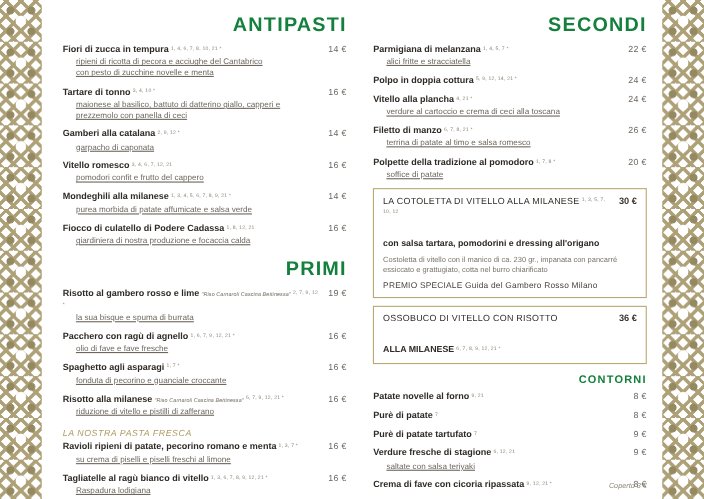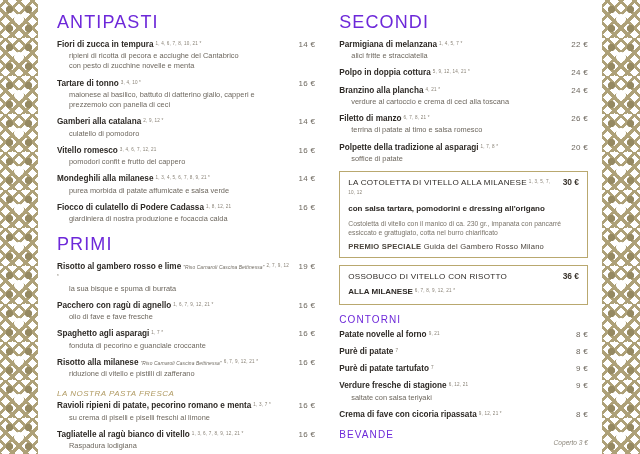--- a/index.html
+++ b/index.html
@@ -36,23 +36,24 @@
     padding:4px 0 0 0;
     box-sizing:border-box;
   }
   .col{box-sizing:border-box;}
   .col-left{width:52%;padding:6px 16px 0 19px;}
   .col-right{width:48%;padding:6px 14px 16px 8px;}
 
   h2.section{
     font-size:18px;
     letter-spacing:1.1px;
-    color:#6d28d9;
-    font-weight:normal;
+    color:#15803d;
+    font-weight:bold;
     margin:2px 0 7px 0;
+    text-align:right;
   }
   h2.section.tight{margin-top:10px;}
   h2.section.mid{font-size:10px;margin:9px 0 5px 0;}
 
   .item{margin-bottom:7px;}
   .item-row{
     display:flex;align-items:baseline;
     justify-content:space-between;
     gap:6px;
   }
@@ -68,48 +69,49 @@
     font-style:italic;font-weight:normal;font-size:4.9px;
     color:#6f6a61;letter-spacing:.1px;margin-left:2px;
   }
   .price{
     font-size:8px;color:#6d675e;white-space:nowrap;
     flex-shrink:0;letter-spacing:.3px;
   }
   .desc{
     font-size:7.4px;color:#6d675e;line-height:1.38;
     margin:1px 0 0 12px;
+    text-decoration:underline;
   }
   .subhead{
     font-size:8px;font-style:italic;color:#b09a62;
     letter-spacing:.5px;margin:10px 0 3px 0;
   }
 
   
   .hlbox{
     border:1px solid #b9aركـ;
     border:1px solid #b9a86f;
     padding:5px 8px 6px 8px;
     margin:7px 0 7px 0;
   }
   .hl-row{display:flex;justify-content:space-between;align-items:baseline;gap:6px;}
   .hl-title{
     font-size:8.1px;color:#2e2a26;letter-spacing:.25px;line-height:1.35;
   }
   .hl-sub{
-    font-size:8px;font-weight:bold;color:#2e2a26;line-height:1.35;margin-top:4px;
+    font-size:8px;font-weight:bold;color:#2e2a26;line-height:1.35;margin-top:17px;
   }
   .hl-price{font-size:8.4px;font-weight:bold;color:#3a342d;white-space:nowrap;}
   .hl-desc{
     font-size:6.8px;color:#7a746a;line-height:1.4;margin-top:4px;
   }
   .hl-award{
     font-size:7.6px;color:#4a443c;margin-top:4px;letter-spacing:.2px;
   }
-  .hl-award b{font-weight:bold;}
+  .hl-award b{font-weight:normal;}
   .coperto{
     position:absolute;right:52px;bottom:8px;
     font-size:6.6px;font-style:italic;color:#8d877c;
   }
 </style>
 </head>
 <body>
 
 <div class="border-strip border-left"></div>
 <div class="border-strip border-right"></div>
@@ -134,21 +136,21 @@
         <div class="price">16 €</div>
       </div>
       <div class="desc">maionese al basilico, battuto di datterino giallo, capperi e<br>prezzemolo con panella di ceci</div>
     </div>
 
     <div class="item">
       <div class="item-row">
         <div class="item-title"><span>Gamberi alla catalana</span><span class="allerg">2, 9, 12 *</span></div>
         <div class="price">14 €</div>
       </div>
-      <div class="desc">culatello di pomodoro</div>
+      <div class="desc">garpacho di caponata</div>
     </div>
 
     <div class="item">
       <div class="item-row">
         <div class="item-title"><span>Vitello romesco</span><span class="allerg">3, 4, 6, 7, 12, 21</span></div>
         <div class="price">16 €</div>
       </div>
       <div class="desc">pomodori confit e frutto del cappero</div>
     </div>
 
@@ -236,37 +238,37 @@
 
     <div class="item">
       <div class="item-row">
         <div class="item-title"><span>Polpo in doppia cottura</span><span class="allerg">5, 9, 12, 14, 21 *</span></div>
         <div class="price">24 €</div>
       </div>
     </div>
 
     <div class="item">
       <div class="item-row">
-        <div class="item-title"><span>Branzino alla plancha</span><span class="allerg">4, 21 *</span></div>
+        <div class="item-title"><span>Vitello alla plancha</span><span class="allerg">4, 21 *</span></div>
         <div class="price">24 €</div>
       </div>
       <div class="desc">verdure al cartoccio e crema di ceci alla toscana</div>
     </div>
 
     <div class="item">
       <div class="item-row">
         <div class="item-title"><span>Filetto di manzo</span><span class="allerg">6, 7, 8, 21 *</span></div>
         <div class="price">26 €</div>
       </div>
       <div class="desc">terrina di patate al timo e salsa romesco</div>
     </div>
 
     <div class="item">
       <div class="item-row">
-        <div class="item-title"><span>Polpette della tradizione al asparagi</span><span class="allerg">1, 7, 8 *</span></div>
+        <div class="item-title"><span>Polpette della tradizione al pomodoro</span><span class="allerg">1, 7, 8 *</span></div>
         <div class="price">20 €</div>
       </div>
       <div class="desc">soffice di patate</div>
     </div>
 
     <div class="hlbox">
       <div class="hl-row">
         <div class="hl-title"><span>LA COTOLETTA DI VITELLO ALLA MILANESE</span><span class="allerg">1, 3, 5, 7, 10, 12</span></div>
         <div class="hl-price">30 €</div>
       </div>

